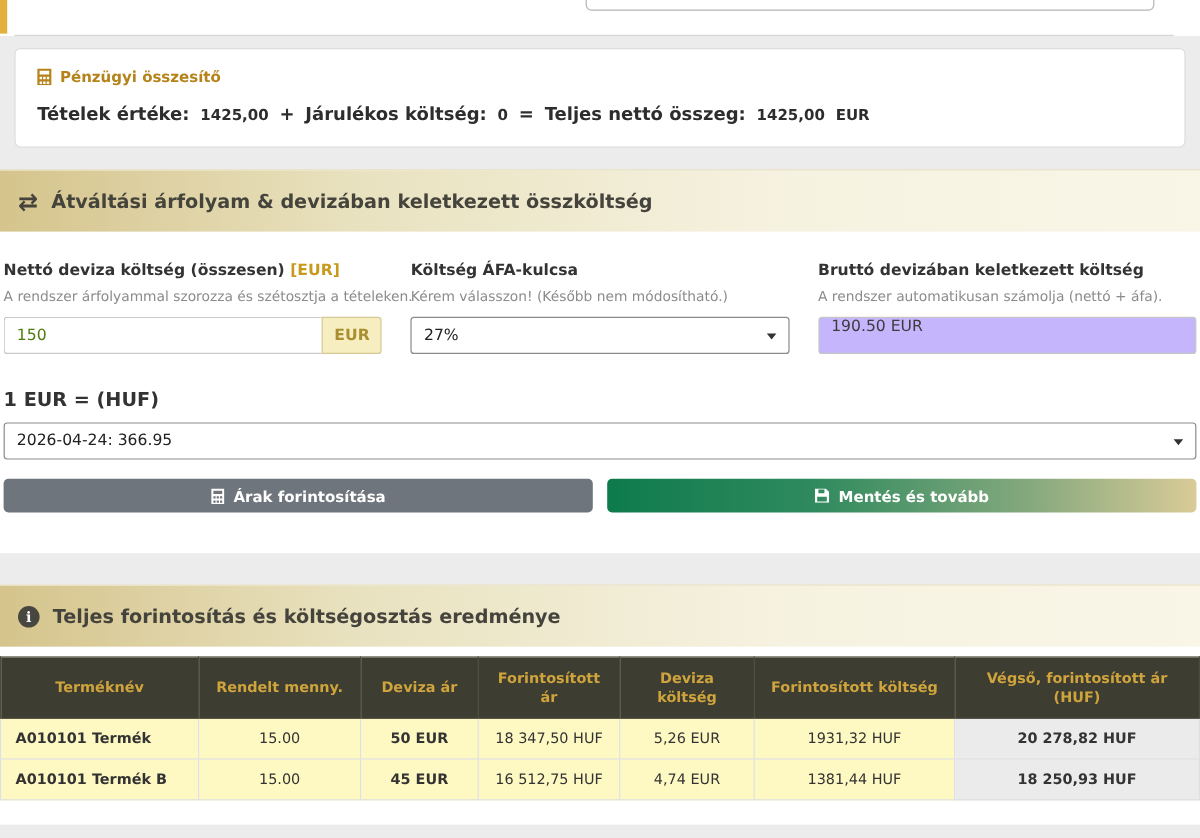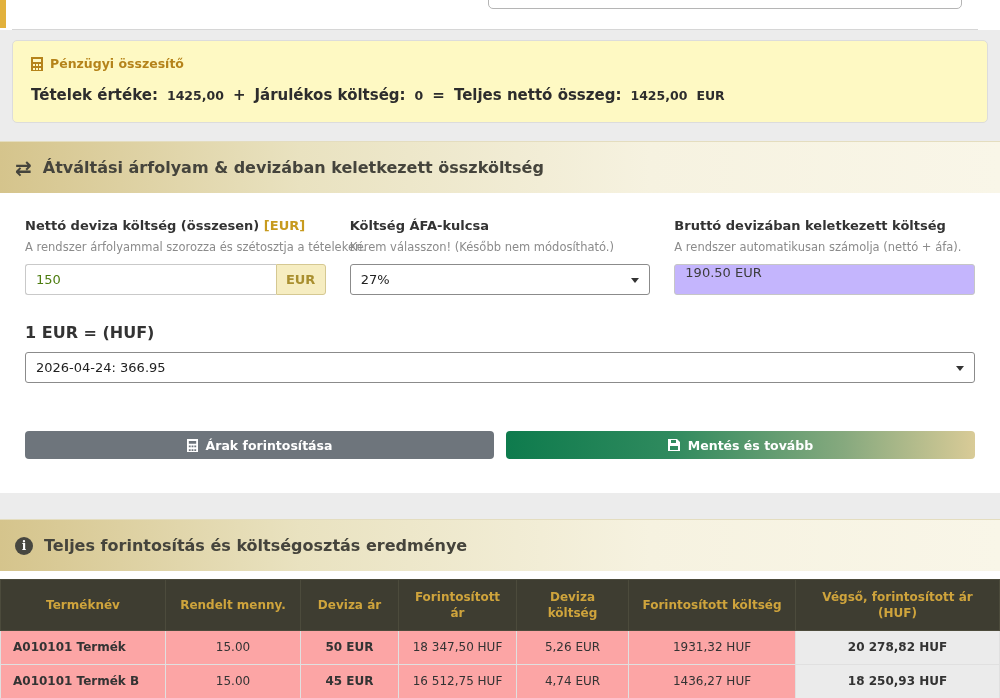--- a/index.html
+++ b/index.html
@@ -12,21 +12,21 @@
   .page { position: relative; width: 1000px; height: 698px; }
 
   
   .top-band { position: relative; height: 30px; background: #fff; overflow: hidden; }
   .band-line { position: absolute; left: 12px; right: 22px; bottom: 0; border-bottom: 1px solid #d6d6d6; }
   .gold-bar { position: absolute; left: 0; top: 0; width: 6px; height: 28px; background: #e2b13c; }
   .cutoff-box { position: absolute; left: 488px; top: -20px; width: 474px; height: 29px;
     border: 1px solid #b5b5b5; border-radius: 5px; background: #fff; }
 
   
-  .summary-card { margin: 10px 12px 0; background: #fef9c3; border: 1px solid #dcdcdc;
+  .summary-card { margin: 10px 12px 0; background: #ffffff; border: 1px solid #dcdcdc;
     border-radius: 5px; padding: 15px 18px 18px; }
   .summary-title { color: #b5831a; font-weight: bold; font-size: 12.5px;
     display: flex; align-items: center; gap: 7px; }
   .summary-line { margin-top: 15px; display: flex; align-items: baseline; gap: 9px; color: #2d2d2d; }
   .summary-line .lbl { font-weight: bold; font-size: 15px; }
   .summary-line .num { font-weight: bold; font-size: 12.5px; text-align: right; }
 
   
   .section { background: #fff; }
   .section.exchange { margin-top: 18px; }
@@ -34,21 +34,21 @@
   .section-header { height: 52px; display: flex; align-items: center; gap: 11px; padding: 0 15px;
     background: linear-gradient(90deg, #d5c48c 0%, #e9e2c0 30%, #f6f2e0 65%, #f9f6e8 100%);
     border-top: 1px solid #e4ddbf;
     color: #45443c; font-size: 16px; font-weight: bold; }
   .swap-icon { font-size: 20px; font-weight: bold; color: #45443c; line-height: 1; }
   .info-icon { width: 18px; height: 18px; border-radius: 50%; background: #474740; color: #fff;
     font-size: 12px; font-weight: bold; display: flex; align-items: center; justify-content: center;
     font-family: "DejaVu Serif", "Liberation Serif", serif; flex: 0 0 auto; }
 
   
-  .exchange-body { padding: 25px 25px 34px; border-radius: 11px; }
+  .exchange-body { padding: 25px 3px 34px; border-radius: 11px; }
   .cols { display: flex; gap: 24px; }
   .col { flex: 1; min-width: 0; }
   .field-label { font-size: 13px; font-weight: bold; color: #333; line-height: 15px; white-space: nowrap; }
   .gold-tag { color: #c79a1e; }
   .field-help { font-size: 11.5px; color: #8b8b8b; margin-top: 7px; line-height: 14px; white-space: nowrap; }
   .control-row { margin-top: 10px; }
   .input-group { display: flex; height: 31px; }
   .input-group input { flex: 1; min-width: 0; border: 1px solid #c9c9c9; border-right: none;
     border-radius: 3px 0 0 3px; padding: 0 10px; font-size: 13px; color: #4d7c0f; font-family: inherit; outline: none; }
   .suffix { width: 50px; display: flex; align-items: center; justify-content: center;
@@ -56,34 +56,34 @@
     border: 1px solid #d5c892; border-radius: 0 3px 3px 0; }
   .fake-select { height: 31px; border: 1px solid #8b8b8b; border-radius: 3px; background: #fff;
     display: flex; align-items: center; padding: 0 26px 0 10px; font-size: 13px; color: #222;
     position: relative; cursor: pointer; }
   .fake-select .caret { position: absolute; right: 10px; top: 13px; width: 0; height: 0;
     border-left: 4px solid transparent; border-right: 4px solid transparent; border-top: 5px solid #333; }
   .readonly-input { height: 31px; width: 100%; border: 1px solid #c6c6c6; border-radius: 3px;
     background: #c4b5fd; padding: 0 10px; font-size: 13px; color: #3c3c3c; font-family: inherit; }
   .rate-label { margin-top: 28px; font-size: 16px; font-weight: bold; color: #333; }
   .rate-select { margin-top: 10px; }
-  .btn-row { margin-top: 48px; display: flex; gap: 12px; align-items: flex-end; }
+  .btn-row { margin-top: 16px; display: flex; gap: 12px; align-items: flex-end; }
   .btn { flex: 1; height: 28px; border: none; border-radius: 4px; color: #fff; font-weight: bold;
     font-size: 12.5px; display: flex; align-items: center; justify-content: center; gap: 8px;
     cursor: pointer; font-family: inherit; }
   .btn.gray  { background: #6e757c; }
   .btn.green { background: linear-gradient(90deg, #0e7b4d 0%, #2f8a5e 35%, #86a97e 72%, #d9cb97 100%); }
 
   
   .results-body { padding: 8px 0 20px; background: #fff; }
   table { width: 100%; border-collapse: collapse; table-layout: fixed; }
   thead th { background: #3e3d31; color: #cfa43c; font-size: 12px; font-weight: bold;
     text-align: center; padding: 9px 8px; border: 1px solid #4c4b3c; vertical-align: middle; line-height: 16px; }
   tbody td { font-size: 12px; color: #333; text-align: center; padding: 9px 8px;
-    border: 1px solid #e0e0e0; background: #fca5a5; line-height: 15px; }
+    border: 1px solid #e0e0e0; background: #fef9c3; line-height: 15px; }
   td.first { text-align: left; font-weight: bold; padding-left: 12px; }
   td.bold { font-weight: bold; }
   td.final { background: #ebebeb; font-weight: bold; }
 </style>
 </head>
 <body>
 
 <div class="page">
 
   <div class="top-band">
@@ -204,21 +204,21 @@
             <td>5,26 EUR</td>
             <td>1931,32 HUF</td>
             <td class="final">20 278,82 HUF</td>
           </tr>
           <tr>
             <td class="first">A010101 Termék B</td>
             <td>15.00</td>
             <td class="bold">45 EUR</td>
             <td>16 512,75 HUF</td>
             <td>4,74 EUR</td>
-            <td>1436,27 HUF</td>
+            <td>1381,44 HUF</td>
             <td class="final">18 250,93 HUF</td>
           </tr>
         </tbody>
       </table>
     </div>
   </div>
 
 </div>
 
 </body></html>

